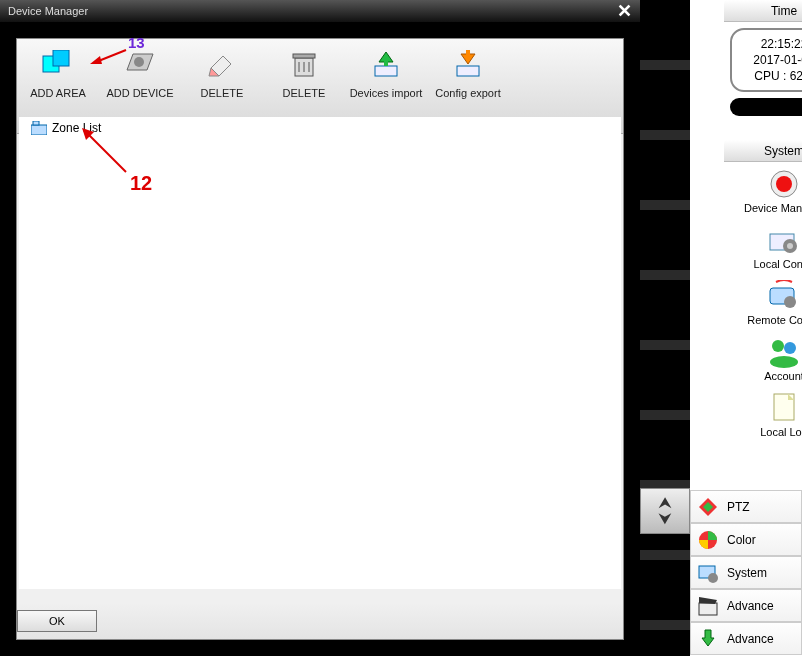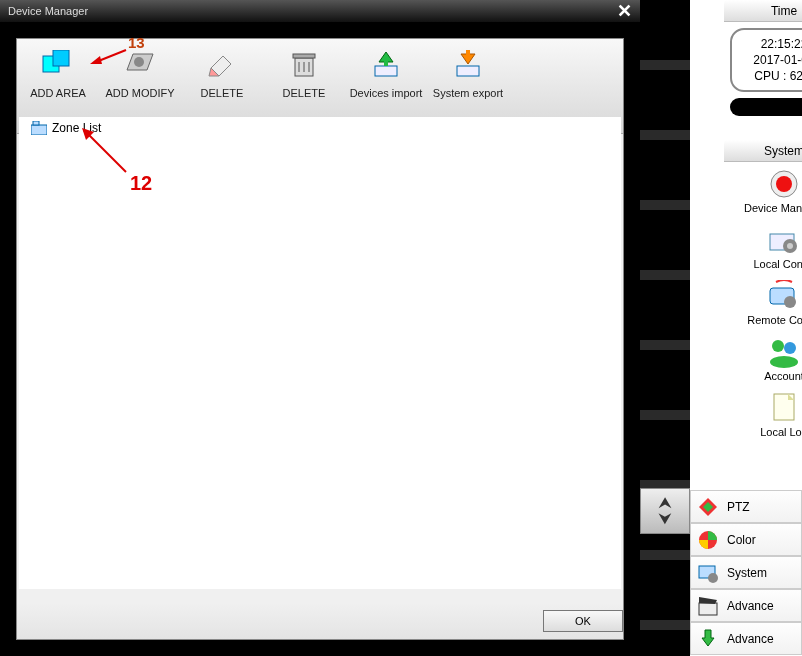--- a/index.html
+++ b/index.html
@@ -107,38 +107,38 @@
 
 
 .bottom-bar {
   position: absolute;
   bottom: 0;
   left: 0;
   right: 0;
   height: 36px;
   display: flex;
   align-items: center;
-  justify-content: flex-end;
+  justify-content: flex-start;
   background: linear-gradient(#f0f0f0, #e4e4e4);
 }
 .ok-button {
   width: 80px;
   height: 22px;
   background: linear-gradient(#f8f8f8, #ddd);
   border: 1px solid #777;
   cursor: pointer;
   font-size: 11px;
 }
 
 
 .annot-13 {
   position: absolute;
   left: 128px;
   top: 34px;
-  color: #c2410c;
+  color: #6d28d9;
   font-size: 15px;
   font-weight: bold;
   z-index: 50;
 }
 .annot-12 {
   position: absolute;
   left: 130px;
   top: 172px;
   color: #d00;
   font-size: 20px;
@@ -286,21 +286,21 @@
         </div>
         <div class="tool-label">ADD AREA</div>
       </div>
       <div class="tool-button narrow">
         <div class="tool-icon">
           <svg width="34" height="30">
               <polygon points="4,20 24,20 30,4 10,4" fill="#ccc" stroke="#666"></polygon>
               <circle cx="16" cy="12" r="5" fill="#888"></circle>
             </svg>
         </div>
-        <div class="tool-label">ADD MODIFY</div>
+        <div class="tool-label">ADD DEVICE</div>
       </div>
       <div class="tool-button narrow">
         <div class="tool-icon">
           <svg width="34" height="30">
               <polygon points="6,18 18,6 26,14 14,26" fill="#eee" stroke="#888"></polygon>
               <polygon points="6,18 14,26 4,26" fill="#f99" stroke="#888"></polygon>
             </svg>
         </div>
         <div class="tool-label">DELETE</div>
       </div>
@@ -327,21 +327,21 @@
         <div class="tool-label">Devices import</div>
       </div>
       <div class="tool-button narrow">
         <div class="tool-icon">
           <svg width="30" height="30">
               <rect x="4" y="16" width="22" height="10" fill="#eef" stroke="#06a"></rect>
               <polygon points="15,14 22,4 8,4" fill="#f80" stroke="#a50"></polygon>
               <rect x="13" y="0" width="4" height="6" fill="#f80"></rect>
             </svg>
         </div>
-        <div class="tool-label">System export</div>
+        <div class="tool-label">Config export</div>
       </div>
     </div>
 
     <div class="tree-area">
       <div class="tree-item">
         <span class="tree-icon">
           <svg width="16" height="14">
               <rect x="0" y="4" width="16" height="10" fill="#bdf" stroke="#06a"></rect>
               <rect x="2" y="0" width="6" height="4" fill="#bdf" stroke="#06a"></rect>
             </svg>

